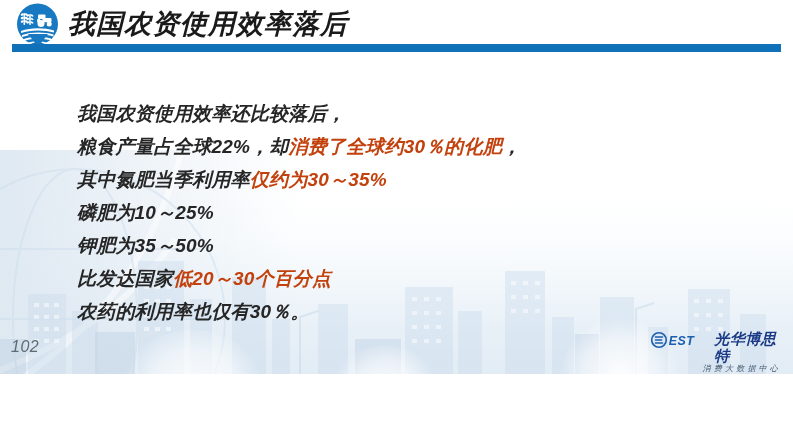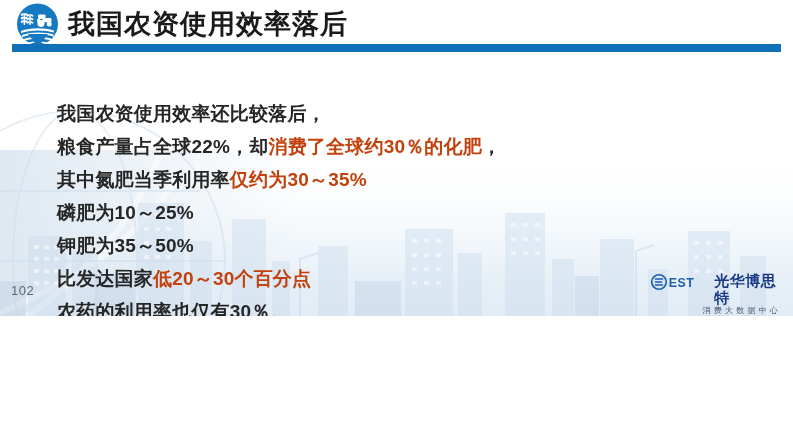--- a/index.html
+++ b/index.html
@@ -7,23 +7,24 @@
     padding: 0;
     background: #ffffff;
   }
   body {
     font-family: "Liberation Sans", "DejaVu Sans", sans-serif;
   }
 
   #slide {
     position: relative;
     width: 793px;
-    height: 316px;
+    height: 374px;
     overflow: hidden;
     background: #ffffff;
+    font-style: italic;
   }
 
   
   .bg-base {
     position: absolute;
     inset: 0;
     background: linear-gradient(to bottom,
         #ffffff 0%,
         #ffffff 52%,
         #fbfdfe 64%,
@@ -103,40 +104,40 @@
     top: 34px;
     width: 0; height: 0;
     border-left: 10px solid transparent;
     border-right: 10px solid transparent;
     border-top: 13px solid #1779c2;
   }
 
   
   .body-text {
     position: absolute;
-    left: 57px;
+    left: 77px;
     top: 97px;
     width: 620px;
   }
   .tline {
     font-size: 19px;
     font-weight: bold;
     color: #262626;
     line-height: 33px;
     white-space: nowrap;
     letter-spacing: .2px;
   }
   .hl { color: #c2410c; }
 
   
   .page-number {
     position: absolute;
     left: 11px;
     bottom: 18px;
-    font-size: 13px;
+    font-size: 16px;
     color: #5e6a74;
     letter-spacing: .5px;
   }
 
   .corp-logo {
     position: absolute;
     right: 10px;
     bottom: 8px;
     width: 132px;
     height: 36px;

